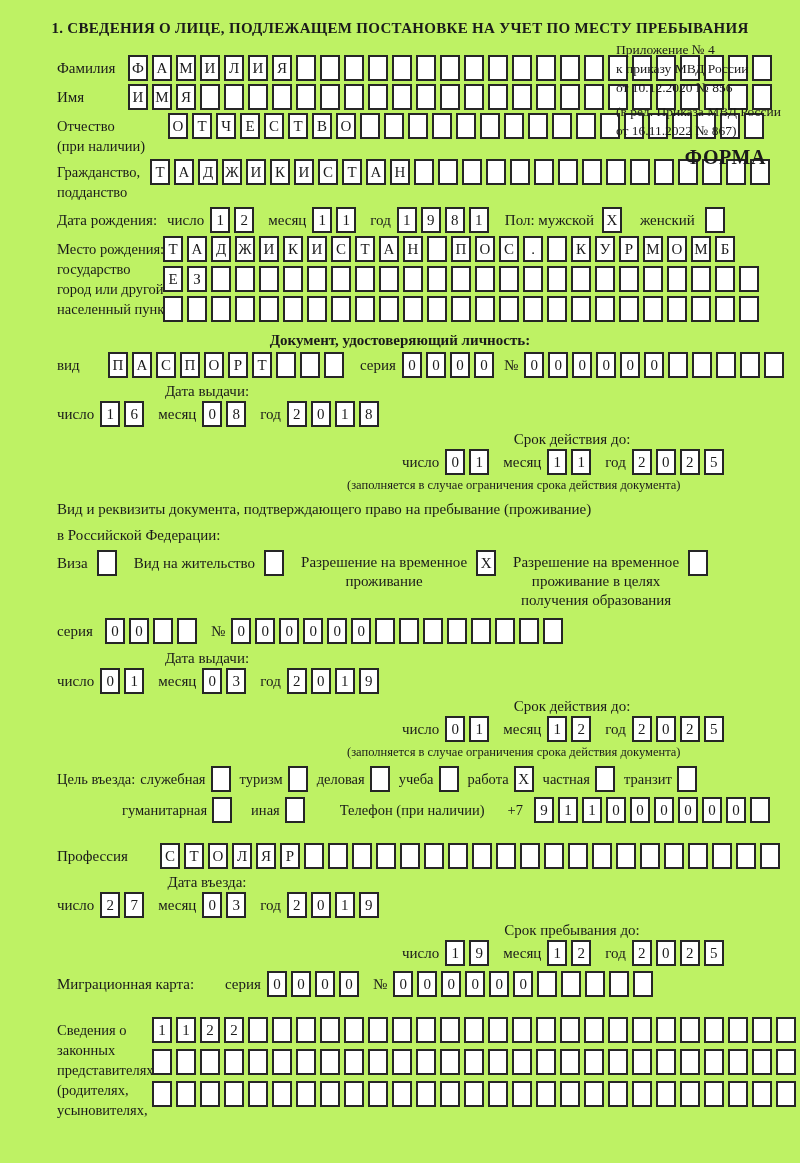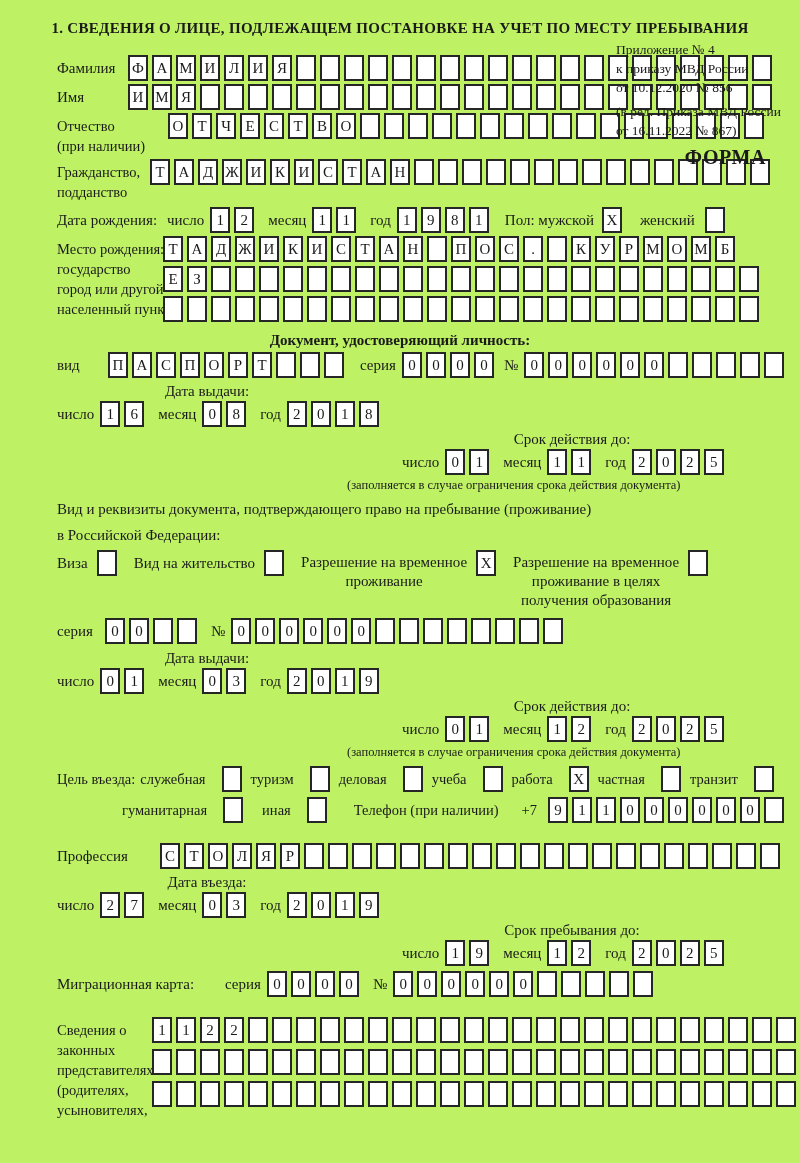--- a/index.html
+++ b/index.html
@@ -36,28 +36,28 @@
   .dhalf-right .dhead{width:340px;margin-top:48px;}
   .dgrp{display:flex;align-items:flex-start;}
   .dnote{font-size:12.5px;white-space:nowrap;margin-left:-55px;margin-top:3px;}
   
   .optrow{display:flex;margin-left:57px;align-items:flex-start;gap:13px;margin-top:4px;}
   .opt{display:flex;align-items:flex-start;gap:9px;}
   .optlbl{line-height:26px;white-space:nowrap;}
   .optlbl.multi{line-height:19px;text-align:center;padding-top:3px;}
   
   .prow{display:flex;align-items:flex-start;margin-left:57px;gap:5px;font-size:14.5px;}
-  .pitem{display:inline-flex;align-items:flex-start;gap:16px;}
+  .pitem{display:inline-flex;align-items:flex-start;gap:5px;}
   .plbl{line-height:26px;white-space:nowrap;}
   
   .mt3{margin-top:3px}.mt4{margin-top:20px}.mt5{margin-top:5px}.mt6{margin-top:6px}
   .mt8{margin-top:8px}.mt17{margin-top:17px}.mt18{margin-top:18px}.mt19{margin-top:19px}
   .mr6{margin-right:6px}.mr8{margin-right:8px}.mr10{margin-right:10px}
   .ml6{margin-left:6px}.ml10{margin-left:10px}.ml12{margin-left:12px}.ml14{margin-left:14px}
-  .ml18{margin-left:18px}.ml26{margin-left:18px}
+  .ml18{margin-left:18px}.ml26{margin-left:26px}
   .w48{width:48px}.w51{width:51px}.w71{width:71px}.w93{width:93px}.w95{width:95px}
   .w103{width:103px}.w106{width:106px}.w110{width:110px}.w111{width:111px}.w168{width:168px}
 </style>
 </head>
 <body>
 
 <div class="page">
 
   <div class="appendix">
     <div>Приложение № 4</div>

